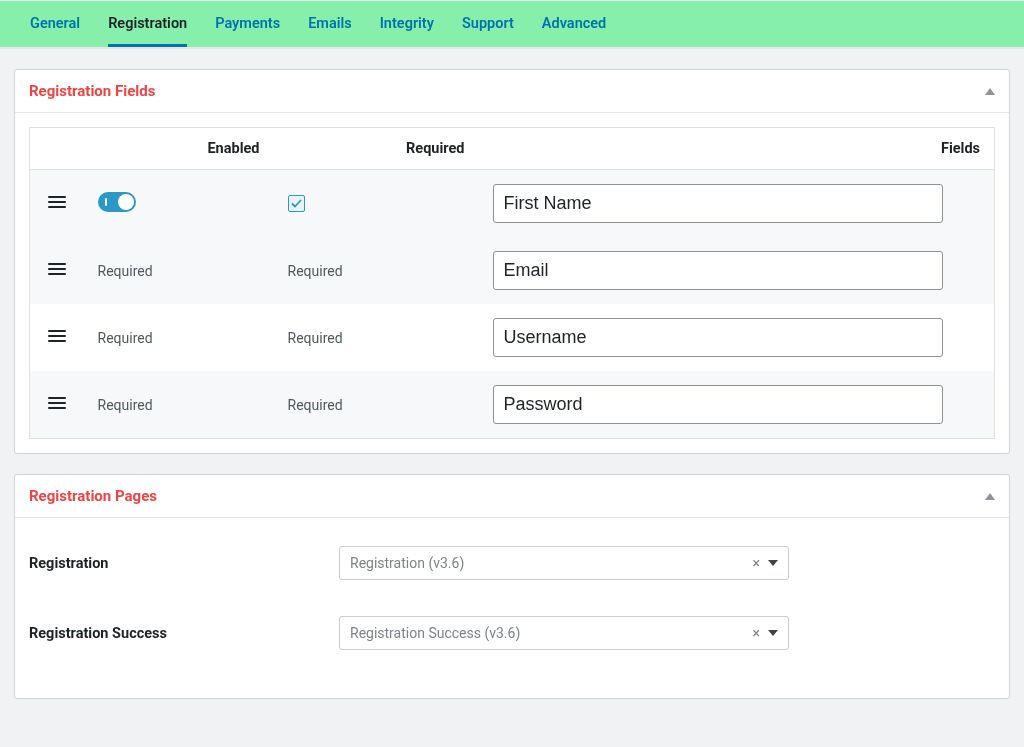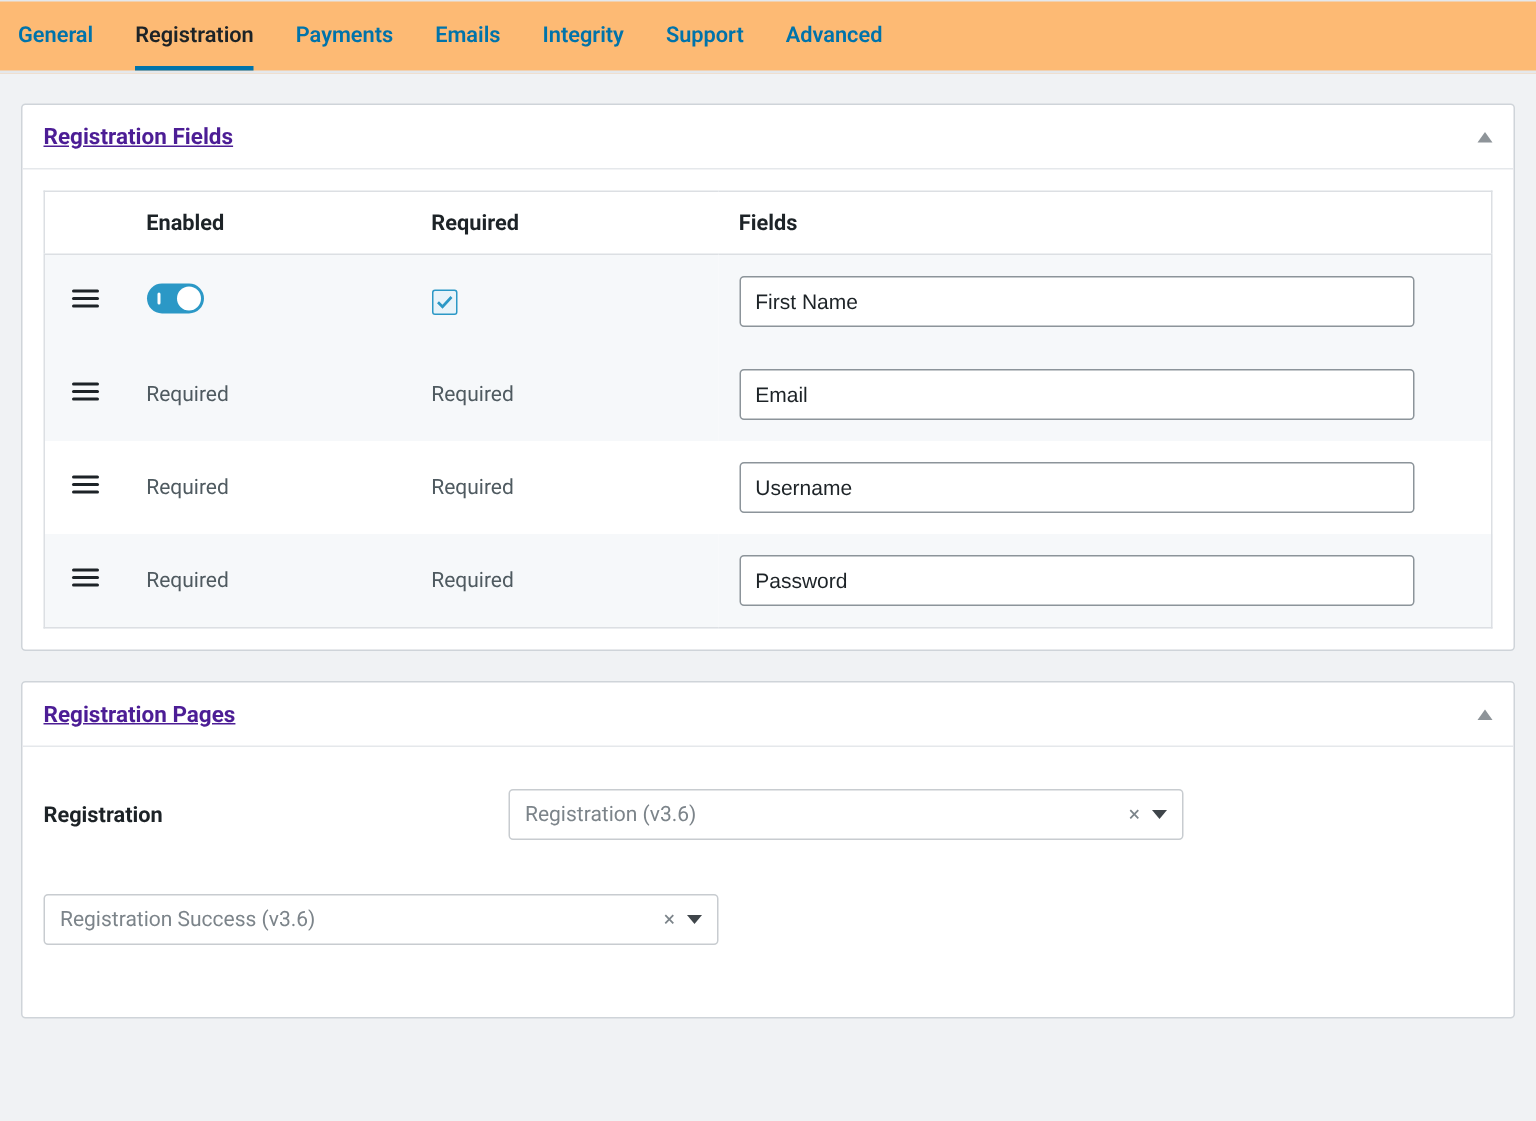--- a/index.html
+++ b/index.html
@@ -6,24 +6,24 @@
   html, body { margin:0; padding:0; }
   body {
     font-family: -apple-system, BlinkMacSystemFont, "Segoe UI", Roboto, Helvetica, Arial, sans-serif;
     background: #f0f2f4;
     color: #1d2327;
     width: 1024px;
     font-size: 14px;
   }
   
   .tabbar {
-    background: #fdba74;
+    background: #86efac;
     border-top: 1px solid #e5e8eb;
     border-bottom: 2px solid #e5e8eb;
-    padding: 0 0;
+    padding: 0 18px;
     display: flex;
     gap: 4px;
   }
   .tab {
     padding: 14px 0px 12px 0px;
     margin: 0 12px;
     color: #0073aa;
     font-weight: 600;
     font-size: 14.5px;
     border-bottom: 3px solid transparent;
@@ -44,36 +44,35 @@
   .panel-header {
     display:flex;
     justify-content: space-between;
     align-items:center;
     padding: 12px 14px;
     border-bottom: 1px solid #e5e8eb;
   }
   .panel-title {
     font-weight: 700;
     font-size: 15px;
-    color: #4c1d95;
-    text-decoration: underline;
+    color: #ef4444;
   }
   .collapse-caret {
     width:0; height:0;
     border-left:5px solid transparent;
     border-right:5px solid transparent;
     border-bottom:7px solid #8e9499;
   }
   .panel-body {
     padding: 14px;
   }
   
   table.fields { width:100%; border-collapse: collapse; border:1px solid #dcdfe3;}
   table.fields th {
-    text-align:left;
+    text-align:right;
     font-weight:700;
     font-size: 14.5px;
     padding: 12px 14px;
     border-bottom: 1px solid #dcdfe3;
     color: #1d2327;
   }
   table.fields td {
     padding: 14px 14px;
     vertical-align: middle;
     color:#4f5a60;
@@ -104,21 +103,21 @@
   
   .cb {
     width:17px; height:17px; border:1.5px solid #7e868c; border-radius:2px; display:inline-flex; align-items:center; justify-content:center; cursor:pointer; background:#fff;
   }
   .cb.checked { border-color:#2b98c6; background:#e8f3f9;}
   .cb.checked svg { display:block; }
   .cb svg { display:none; }
   
   .text-input {
     width:100%; max-width:450px;
-    border:1px solid #8c949a; border-radius:3px; padding:8px 10px; font-size:14px; color:#1d2327; background:#fff;
+    border:1px solid #8c949a; border-radius:3px; padding:8px 10px; font-size:18px; color:#1d2327; background:#fff;
   }
   
   .form-row { display:flex; align-items:center; padding: 10px 0; }
   .form-row .lbl { width: 310px; font-weight:700; font-size:14.5px; color:#1d2327;}
   .select {
     width:450px; border:1px solid #c8ccd0; border-radius:3px; background:#fff;
     display:flex; align-items:center; justify-content:space-between;
     padding: 8px 10px; cursor:pointer;
   }
   .select .sel-text { color:#7c848a; font-size:14px;}
@@ -205,20 +204,21 @@
       <div class="lbl">Registration</div>
       <div class="select">
         <span class="sel-text">Registration (v3.6)</span>
         <span class="sel-ctrl">
           <span class="sel-clear">×</span>
           <span class="sel-caret"></span>
         </span>
       </div>
     </div>
     <div class="form-row" style="margin-top:16px;">
+      <div class="lbl">Registration Success</div>
       <div class="select">
         <span class="sel-text">Registration Success (v3.6)</span>
         <span class="sel-ctrl">
           <span class="sel-clear">×</span>
           <span class="sel-caret"></span>
         </span>
       </div>
     </div>
   </div>
 </div>

